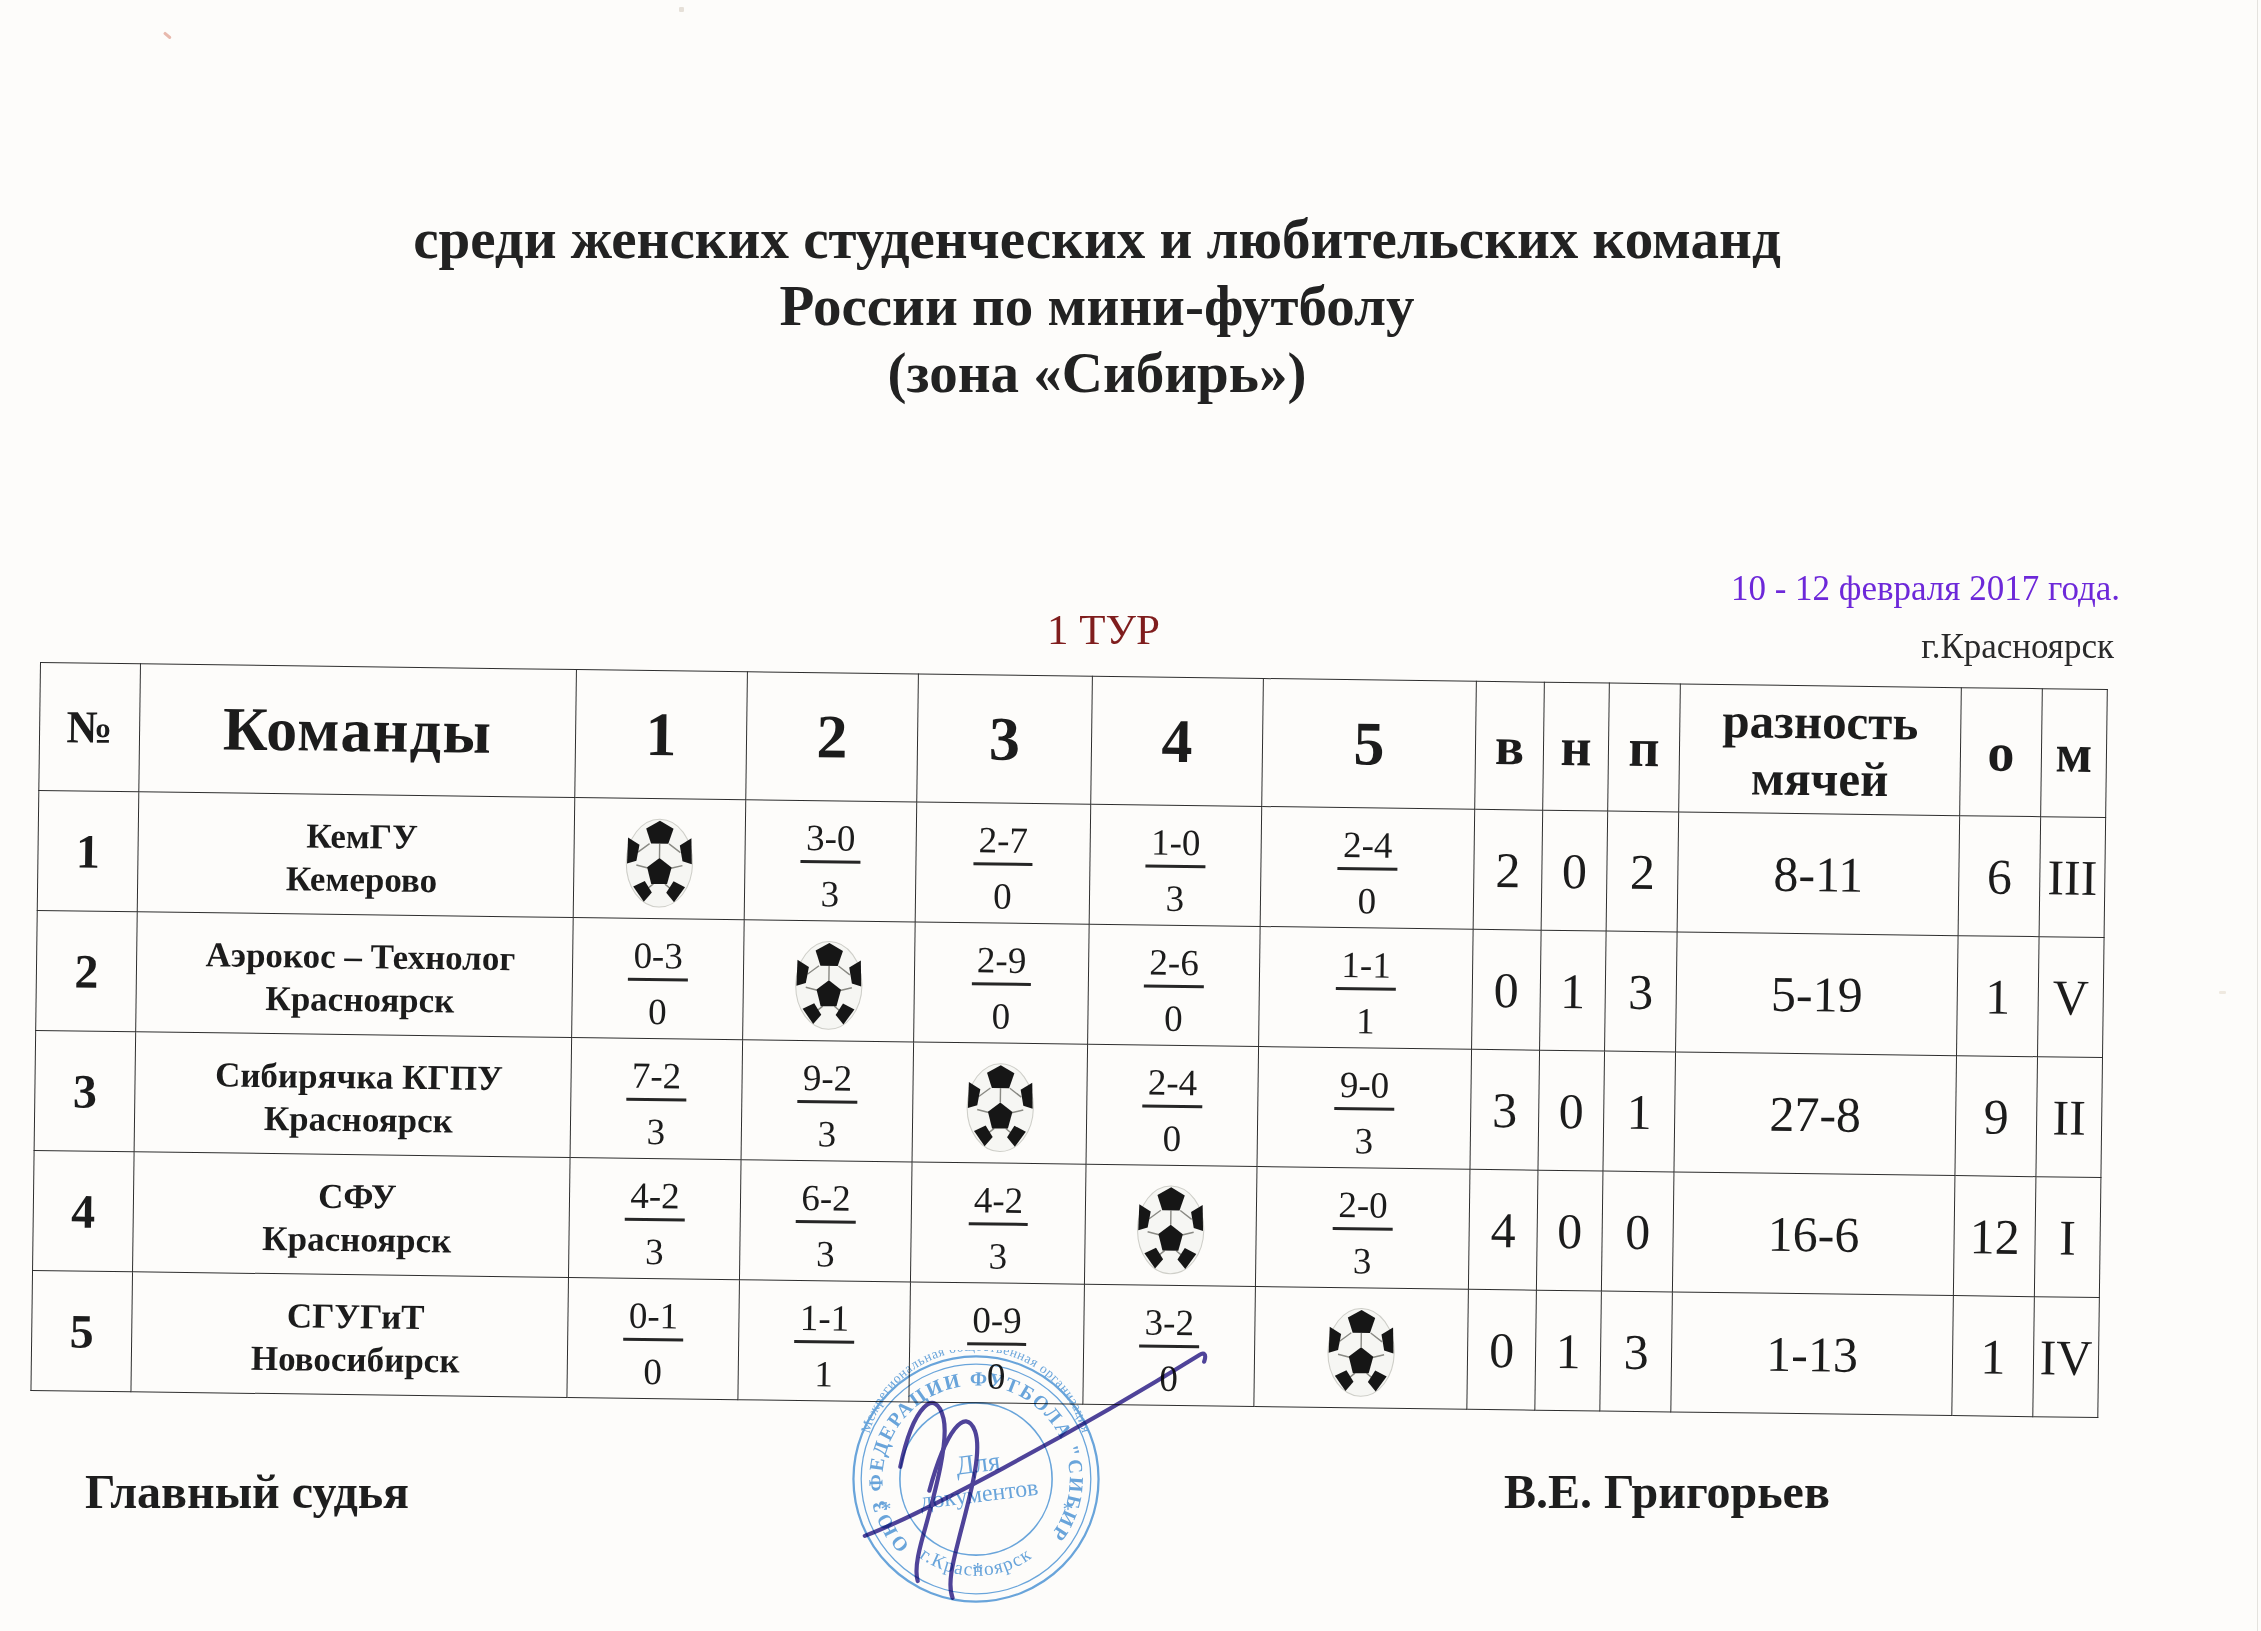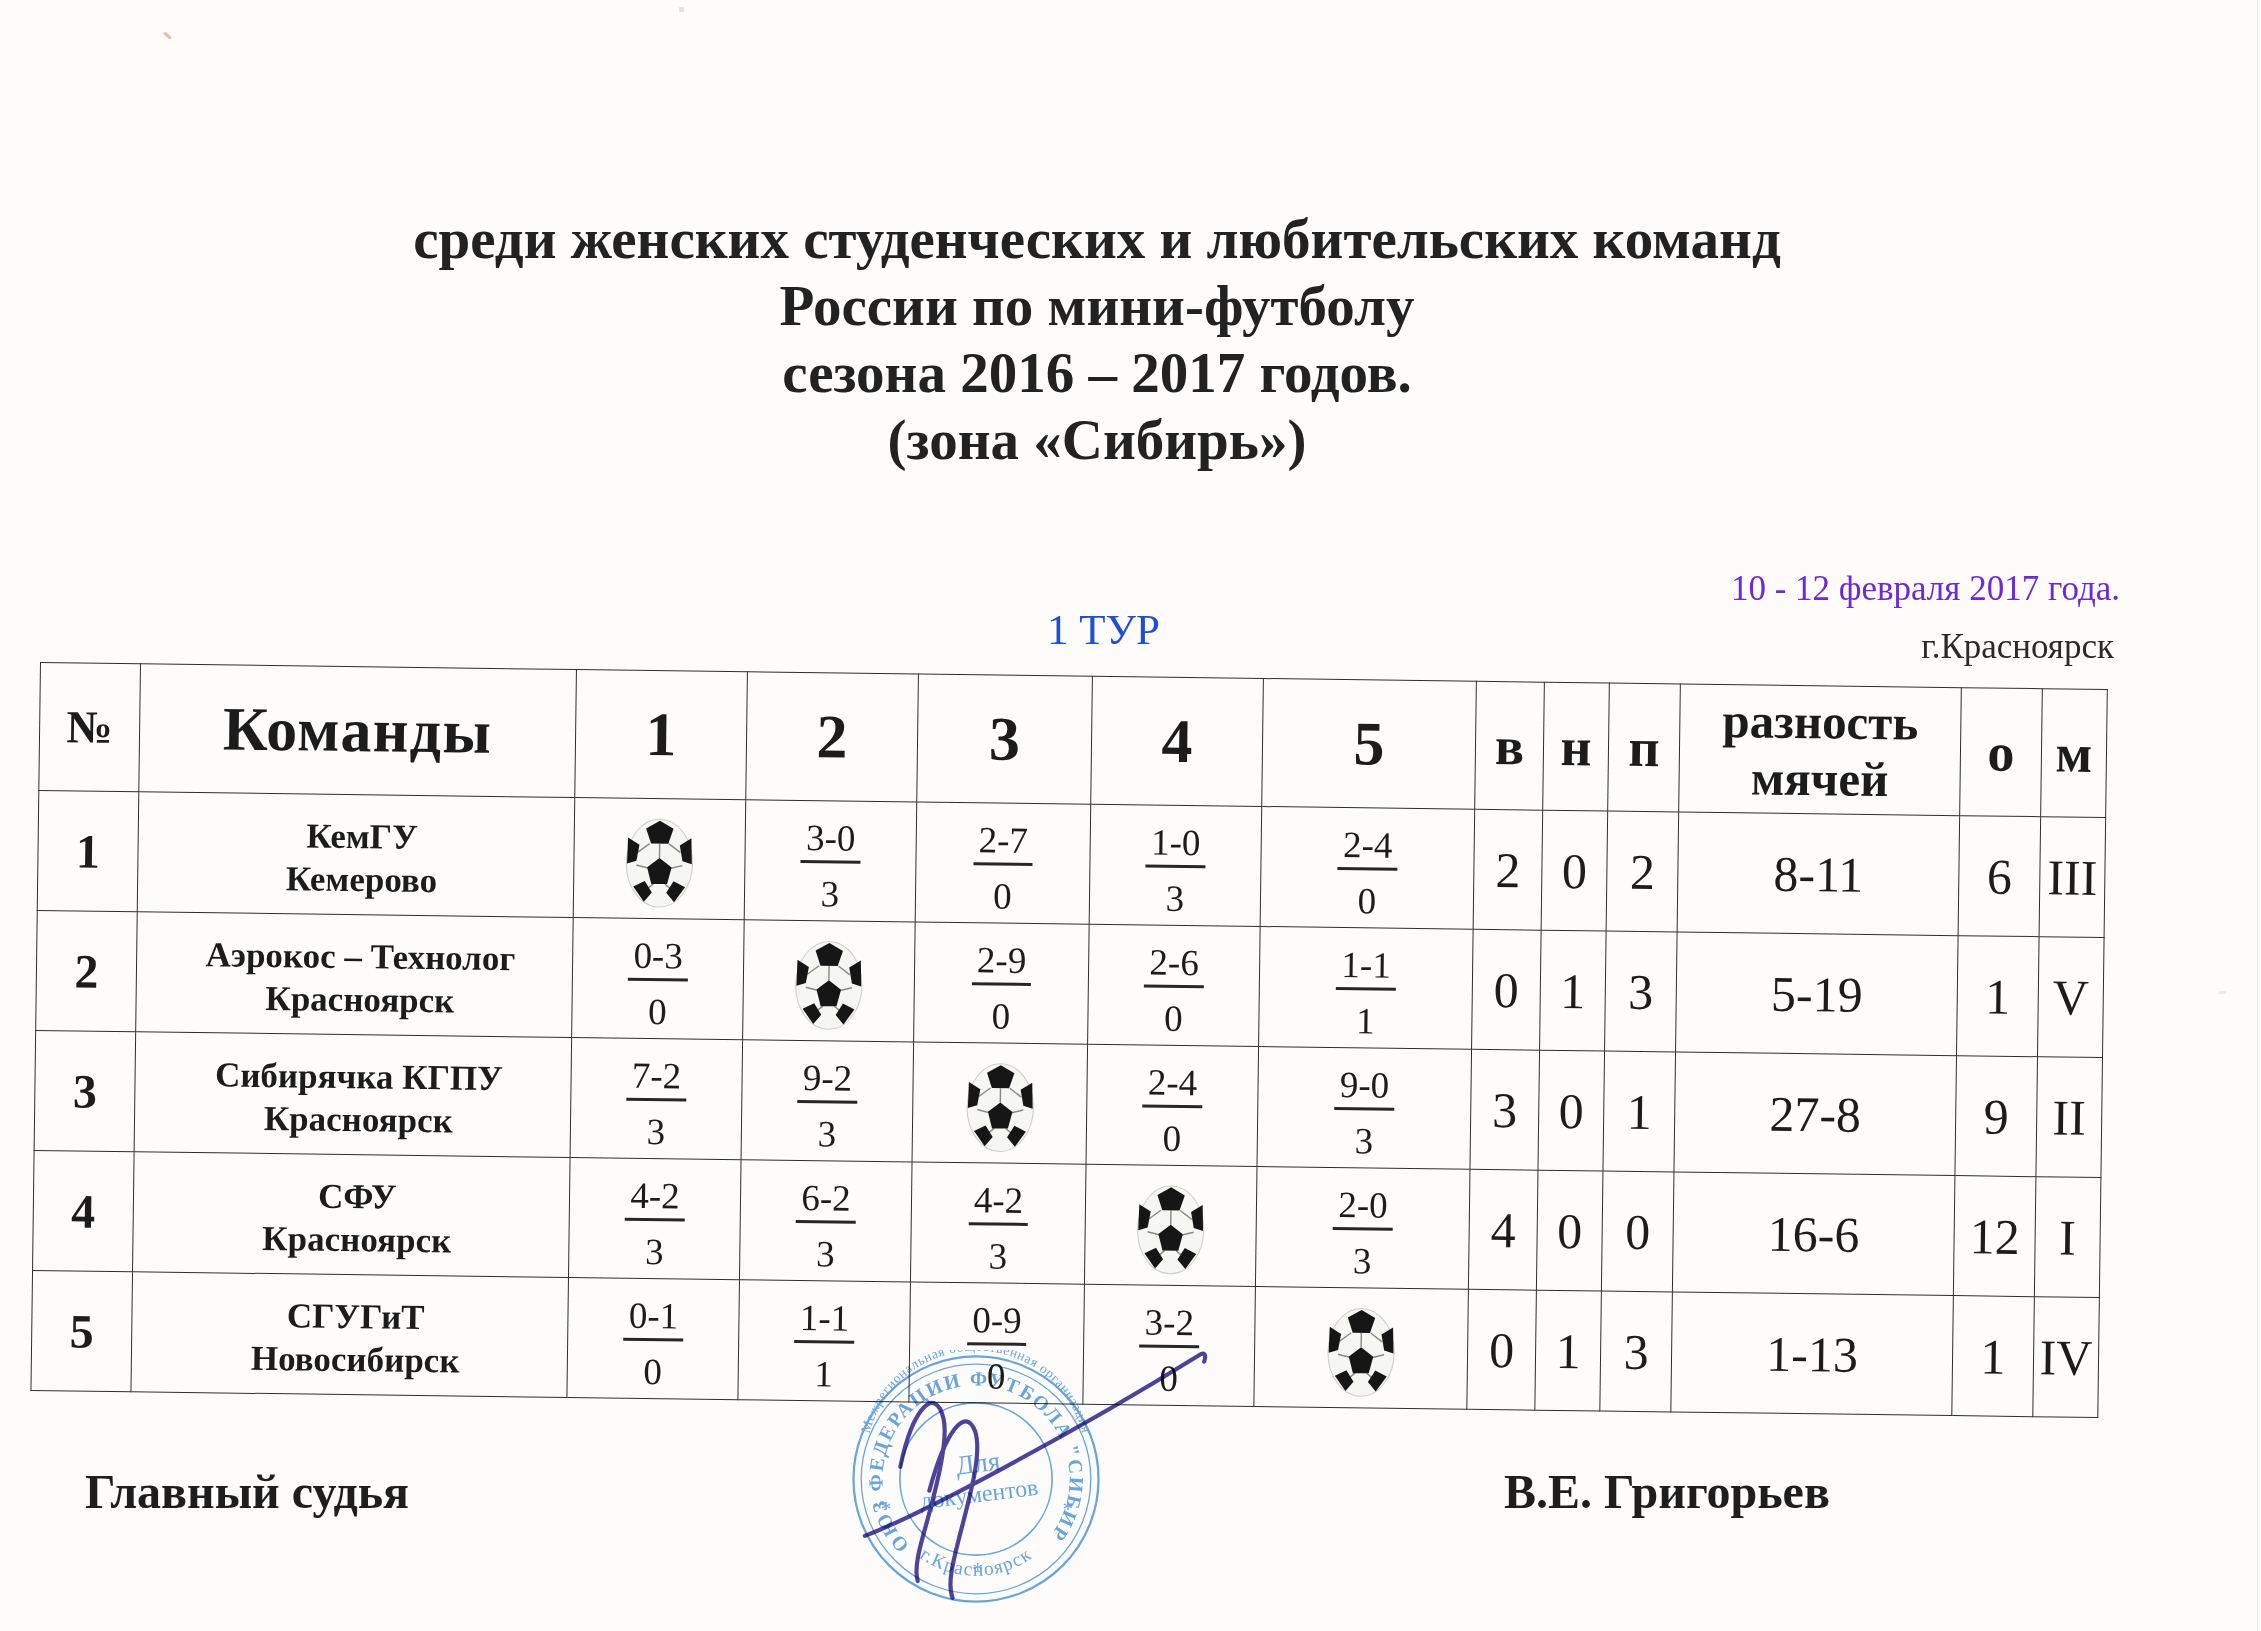--- a/index.html
+++ b/index.html
@@ -9,21 +9,21 @@
     font-family:"Liberation Serif","DejaVu Serif",serif;
     color:#1e1e1e;
   }
   
   .title-block{
     position:absolute;left:0;top:205px;width:2194px;
     text-align:center;font-weight:700;font-size:57px;line-height:67px;
     color:#222;
   }
   .meta-dates{position:absolute;right:141px;top:569px;font-size:35px;color:#6d28d9;}
-  .tour-label{position:absolute;left:1047px;top:605px;font-size:43px;color:#1d4ed8;}
+  .tour-label{position:absolute;left:1047px;top:605px;font-size:43px;color:#7f1d1d;}
   .meta-city{position:absolute;right:147px;top:627px;font-size:35px;color:#2a2a2a;}
 
   
   .table-wrap{
     position:absolute;left:40px;top:662px;
     transform:rotate(0.75deg);transform-origin:left top;
   }
   table.results{
     border-collapse:collapse;table-layout:fixed;width:2065px;
     background:transparent;
@@ -79,21 +79,20 @@
   .speck.s1{left:163px;top:34px;width:9px;height:2.6px;background:#e8b9ad;transform:rotate(40deg);}
   .speck.s2{left:679px;top:6.5px;width:5.2px;height:5.2px;background:#e6e0d8;}
   .speck.s3{left:2219px;top:991px;width:6.5px;height:3.2px;background:#efe9e0;}
 </style>
 </head>
 <body>
 
 <div class="title-block">
   <div>среди женских студенческих и любительских команд</div>
   <div>России по мини-футболу</div>
-  <div>сезона 2016 – 2017 годов.</div>
   <div>(зона «Сибирь»)</div>
 </div>
 
 <div class="meta-dates">10 - 12 февраля 2017 года.</div>
 <div class="tour-label">1 ТУР</div>
 <div class="meta-city">г.Красноярск</div>
 
 <div class="table-wrap">
 <table class="results">
   <colgroup>

